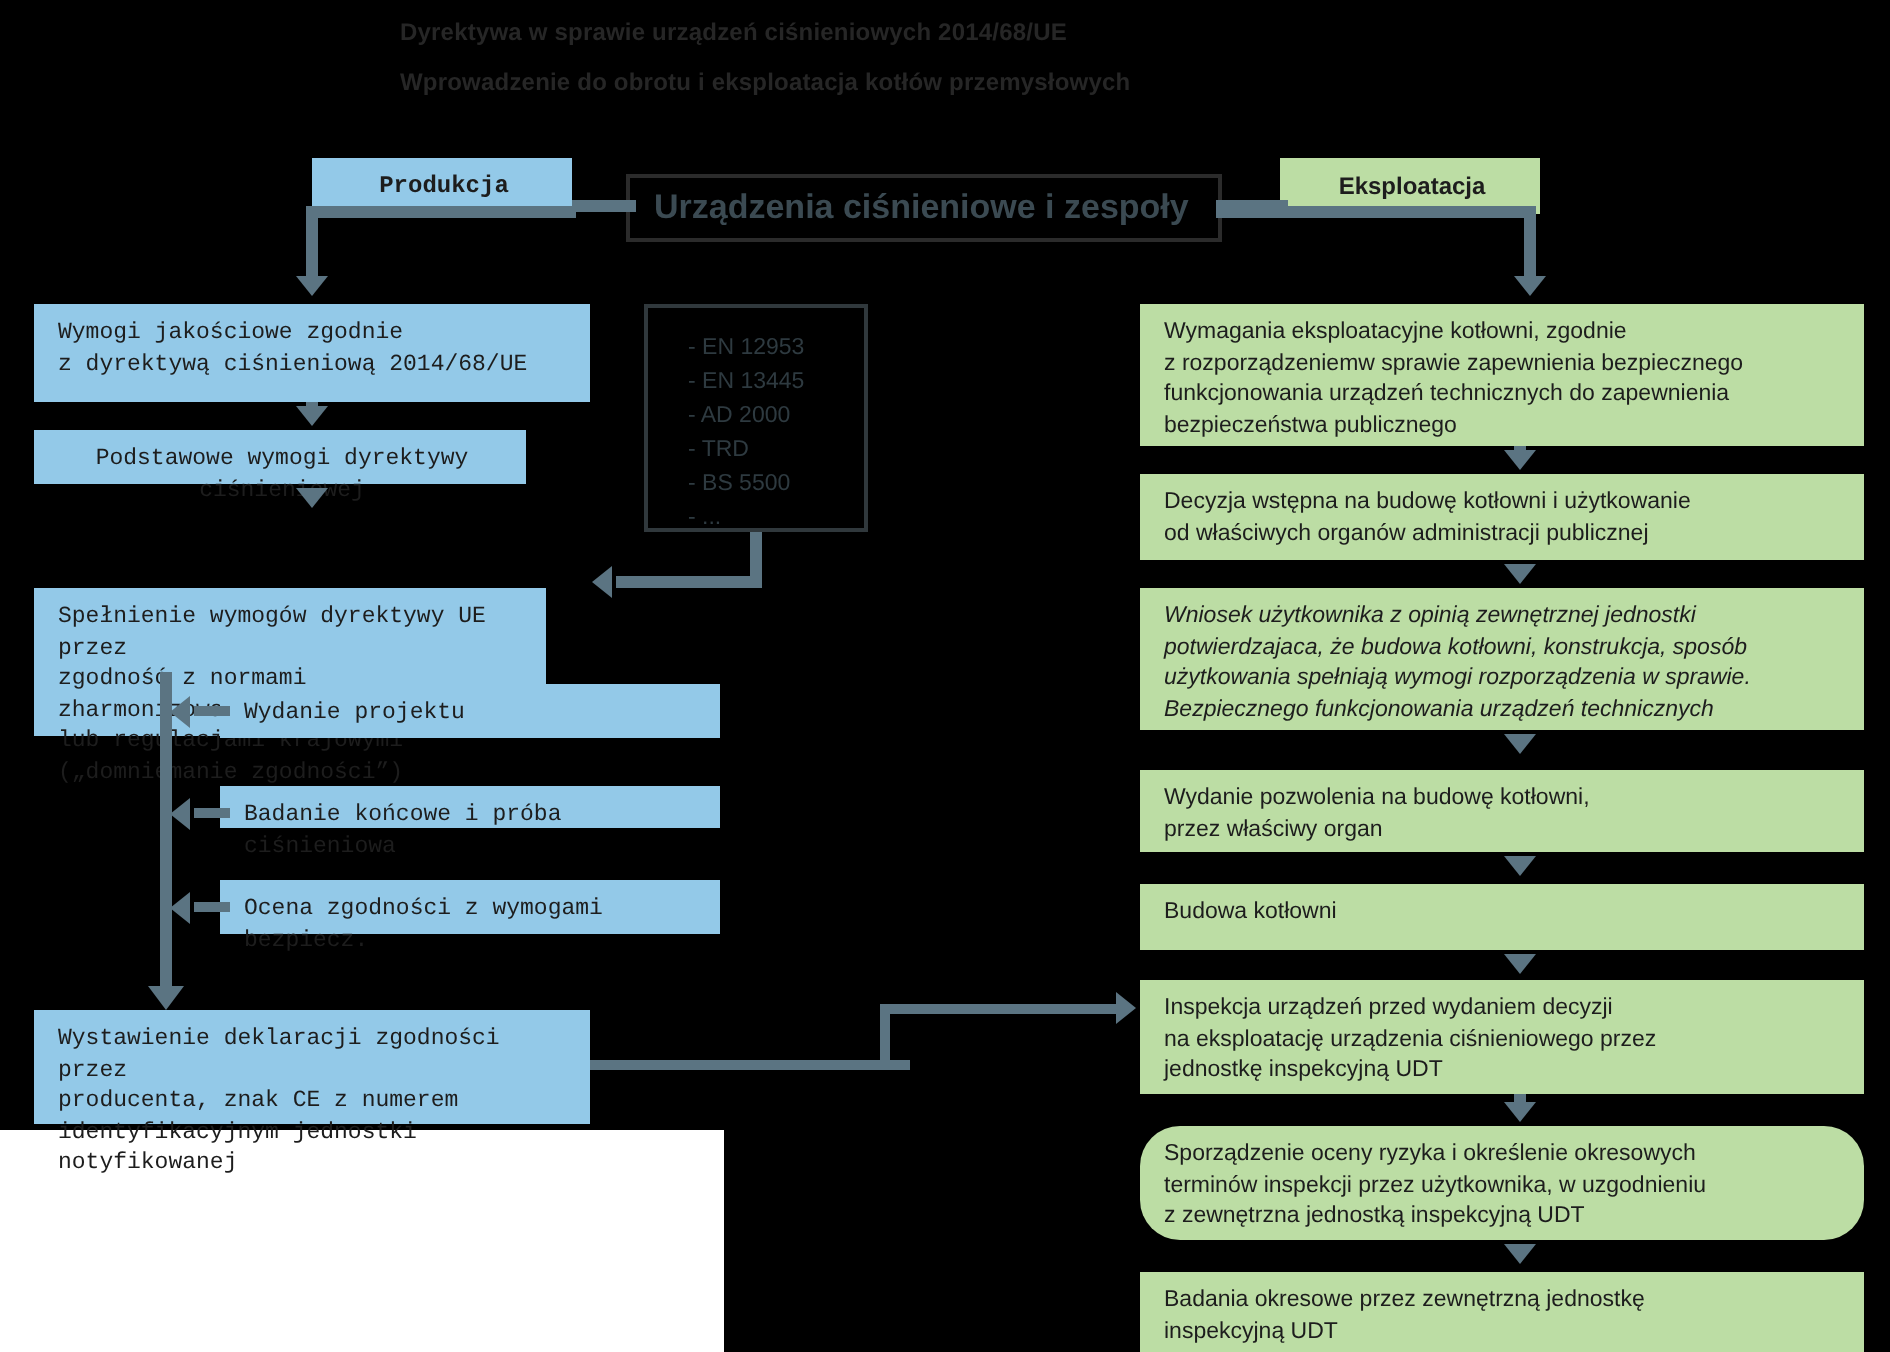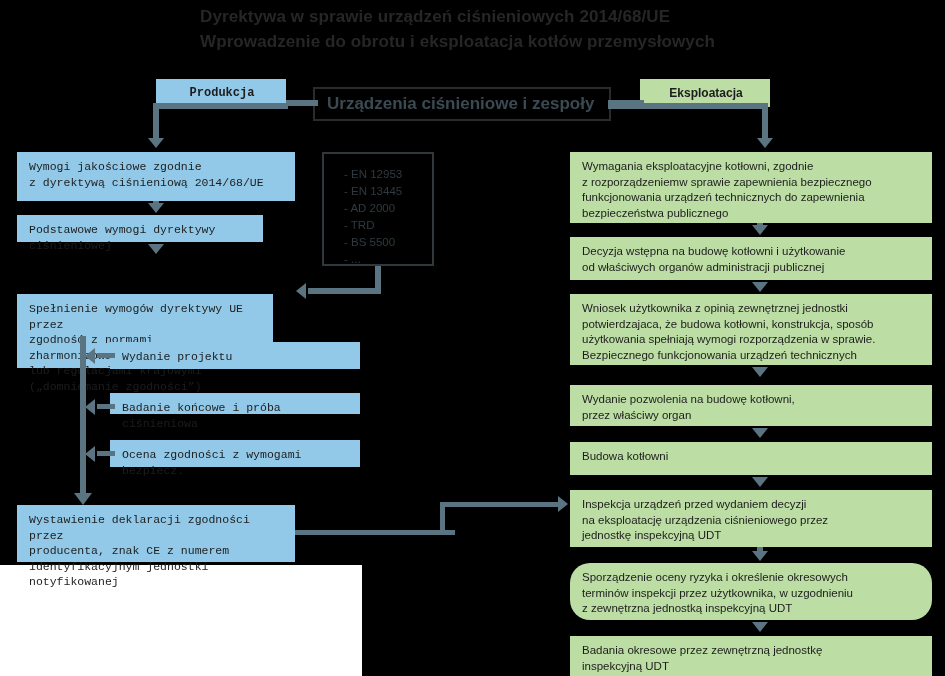--- a/index.html
+++ b/index.html
@@ -36,21 +36,21 @@
   .hdr {
     text-align: center;
     font-weight: bold;
     font-size: 12px;
     padding-top: 7px;
   }
   .title {
     position: absolute;
     color: #262626;
     font-weight: bold;
-    font-size: 17px;
+    font-size: 12px;
     line-height: 25px;
     white-space: pre-line;
     letter-spacing: 0.1px;
   }
   .outline {
     position: absolute;
     box-sizing: border-box;
     border: 2px solid #2b2b2b;
     background: #000000;
     color: #3b4a52;
@@ -123,21 +123,21 @@
   <div class="ln" style="left:608px; top:100px; width:36px; height:6px;"></div>
   <div class="ln" style="left:608px; top:103px; width:160px; height:6px;"></div>
   <div class="ln" style="left:762px; top:103px; width:6px; height:37px;"></div>
   <div class="arrow-d" style="left:757px; top:138px;"></div>
 
   <div class="box blue" style="left:17px; top:152px; width:278px; height:49px;">Wymogi jakościowe zgodnie
 z dyrektywą ciśnieniową 2014/68/UE</div>
   <div class="arrow-d" style="left:148px; top:203px;"></div>
   <div class="ln" style="left:153px; top:201px; width:6px; height:6px;"></div>
 
-  <div class="box blue" style="left:17px; top:215px; width:246px; height:27px;">Podstawowe wymogi dyrektywy ciśnieniowej</div>
+  <div class="box blue" style="left:17px; top:215px; width:246px; height:27px;text-align:center;">Podstawowe wymogi dyrektywy ciśnieniowej</div>
   <div class="arrow-d" style="left:148px; top:244px;"></div>
 
   <div class="box blue" style="left:17px; top:262px; width:256px; height:74px;margin-top:32px;">Spełnienie wymogów dyrektywy UE przez
 zgodność z normami zharmonizowanymi
 lub regulacjami krajowymi
 („domniemanie zgodności”)</div>
 
   <div class="stdbox" style="left:322px; top:152px; width:112px; height:114px;">- EN 12953
 - EN 13445
 - AD 2000
@@ -176,21 +176,21 @@
 z rozporządzeniemw sprawie zapewnienia bezpiecznego
 funkcjonowania urządzeń technicznych do zapewnienia
 bezpieczeństwa publicznego</div>
   <div class="ln" style="left:757px; top:223px; width:6px; height:6px;"></div>
   <div class="arrow-d" style="left:752px; top:225px;"></div>
 
   <div class="box green" style="left:570px; top:237px; width:362px; height:43px;">Decyzja wstępna na budowę kotłowni i użytkowanie
 od właściwych organów administracji publicznej</div>
   <div class="arrow-d" style="left:752px; top:282px;"></div>
 
-  <div class="box green" style="left:570px; top:294px; width:362px; height:71px;">Wniosek użytkownika z opinią zewnętrznej jednostki
+  <div class="box green" style="left:570px; top:294px; width:362px; height:71px;font-style:italic;">Wniosek użytkownika z opinią zewnętrznej jednostki
 potwierdzajaca, że budowa kotłowni, konstrukcja, sposób
 użytkowania spełniają wymogi rozporządzenia w sprawie.
 Bezpiecznego funkcjonowania urządzeń technicznych</div>
   <div class="arrow-d" style="left:752px; top:367px;"></div>
 
   <div class="box green" style="left:570px; top:385px; width:362px; height:41px;">Wydanie pozwolenia na budowę kotłowni,
 przez właściwy organ</div>
   <div class="arrow-d" style="left:752px; top:428px;"></div>
 
   <div class="box green" style="left:570px; top:442px; width:362px; height:33px;">Budowa kotłowni</div>

